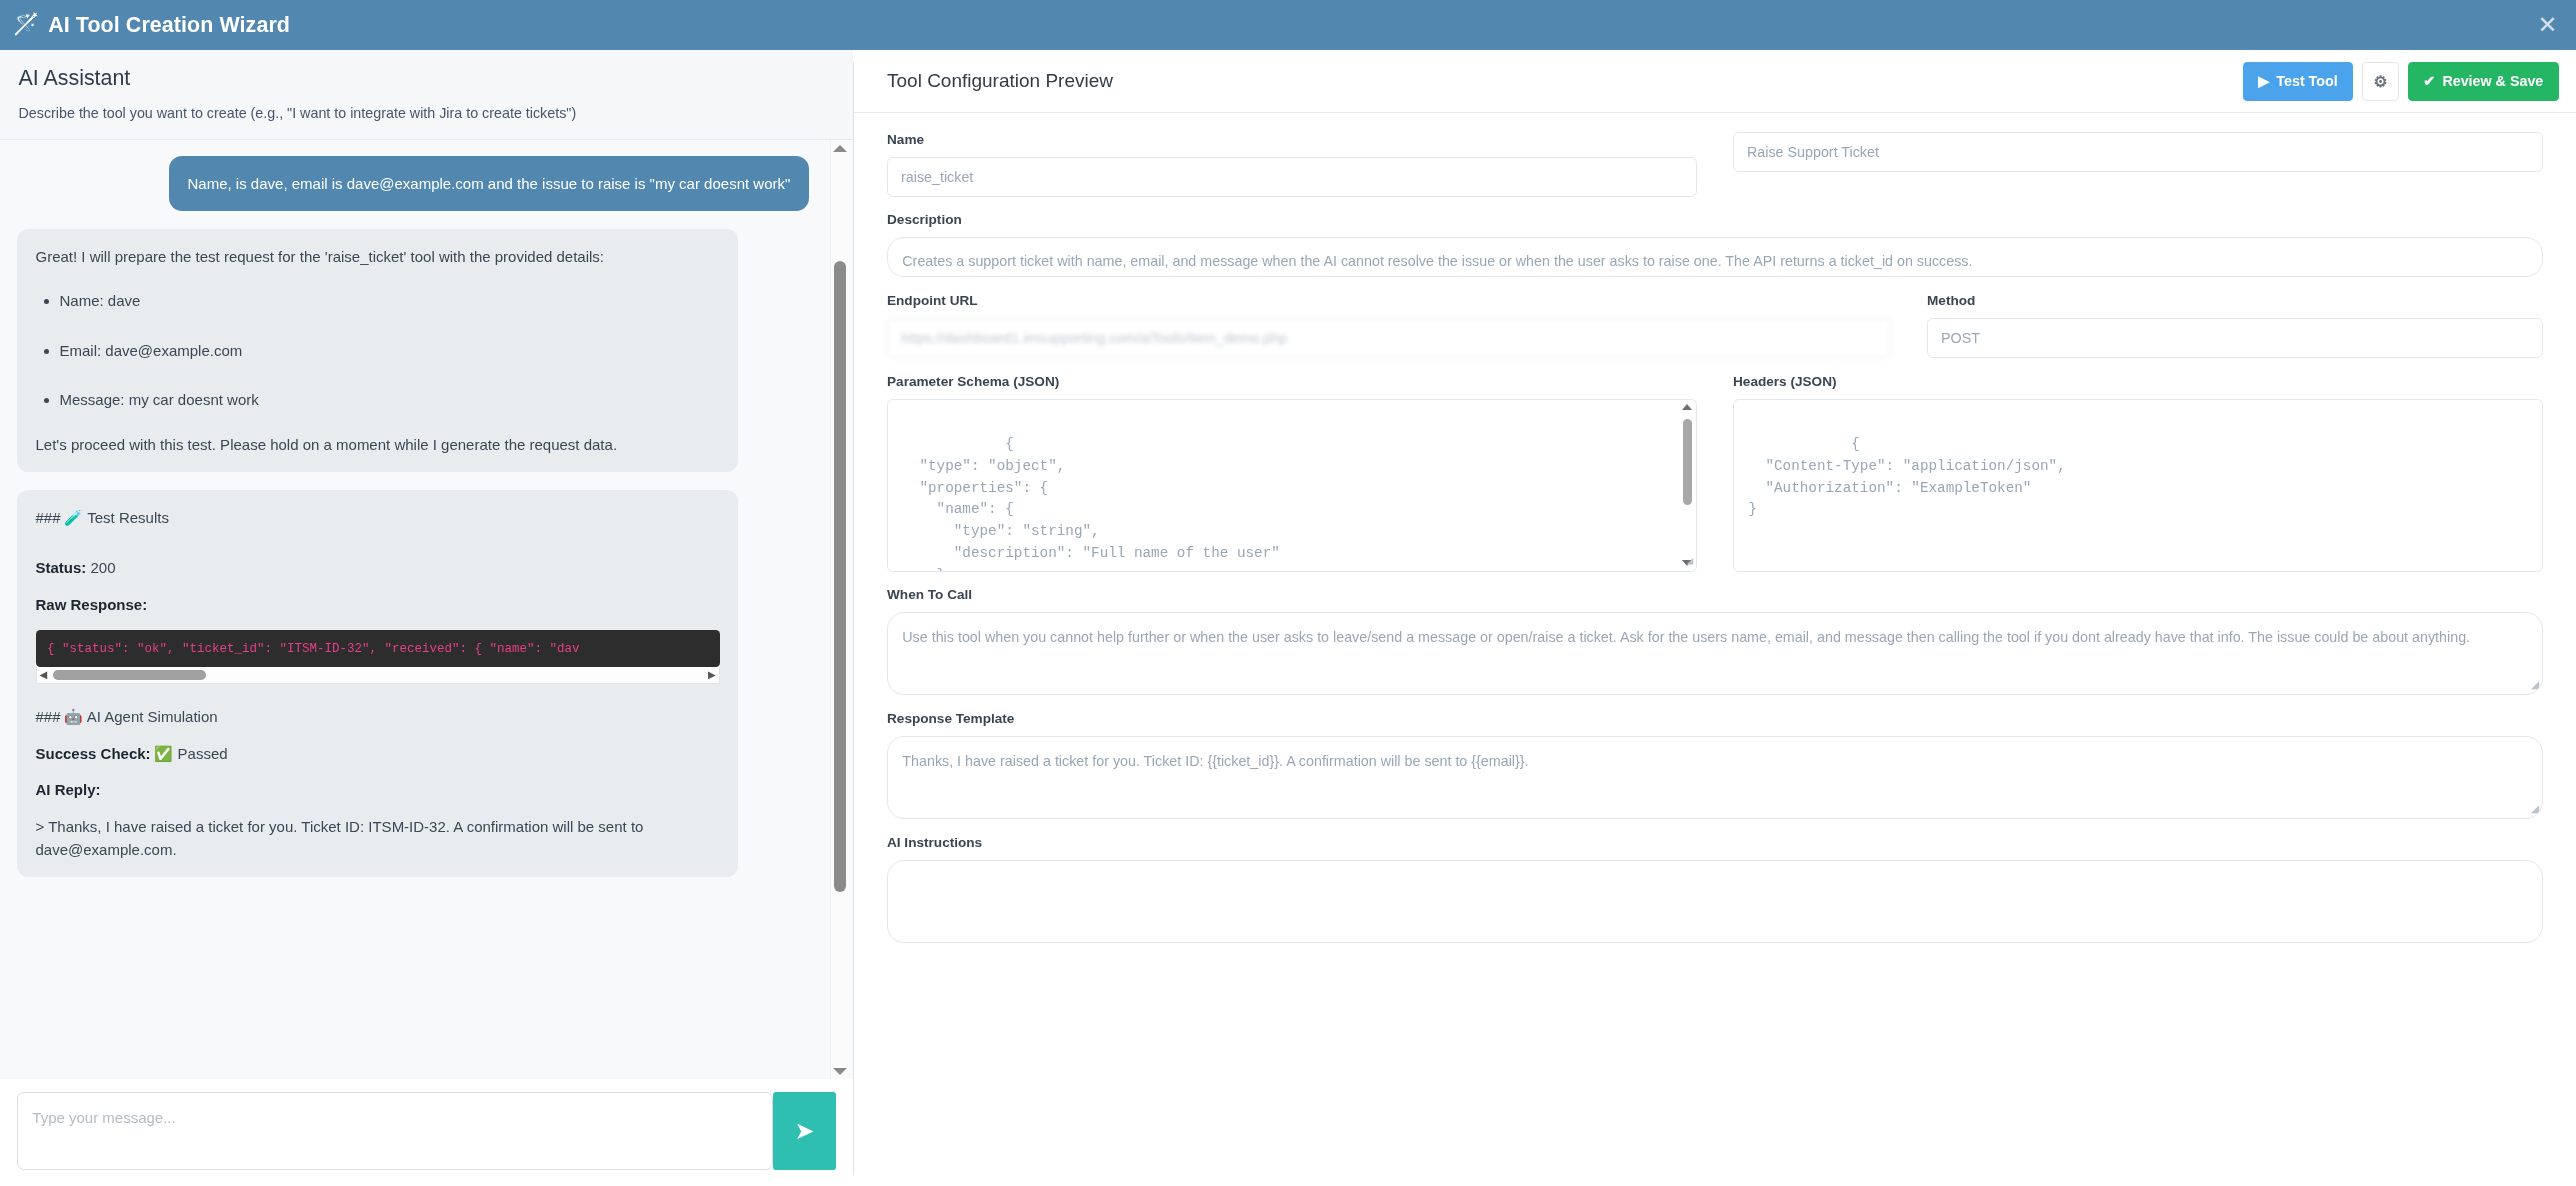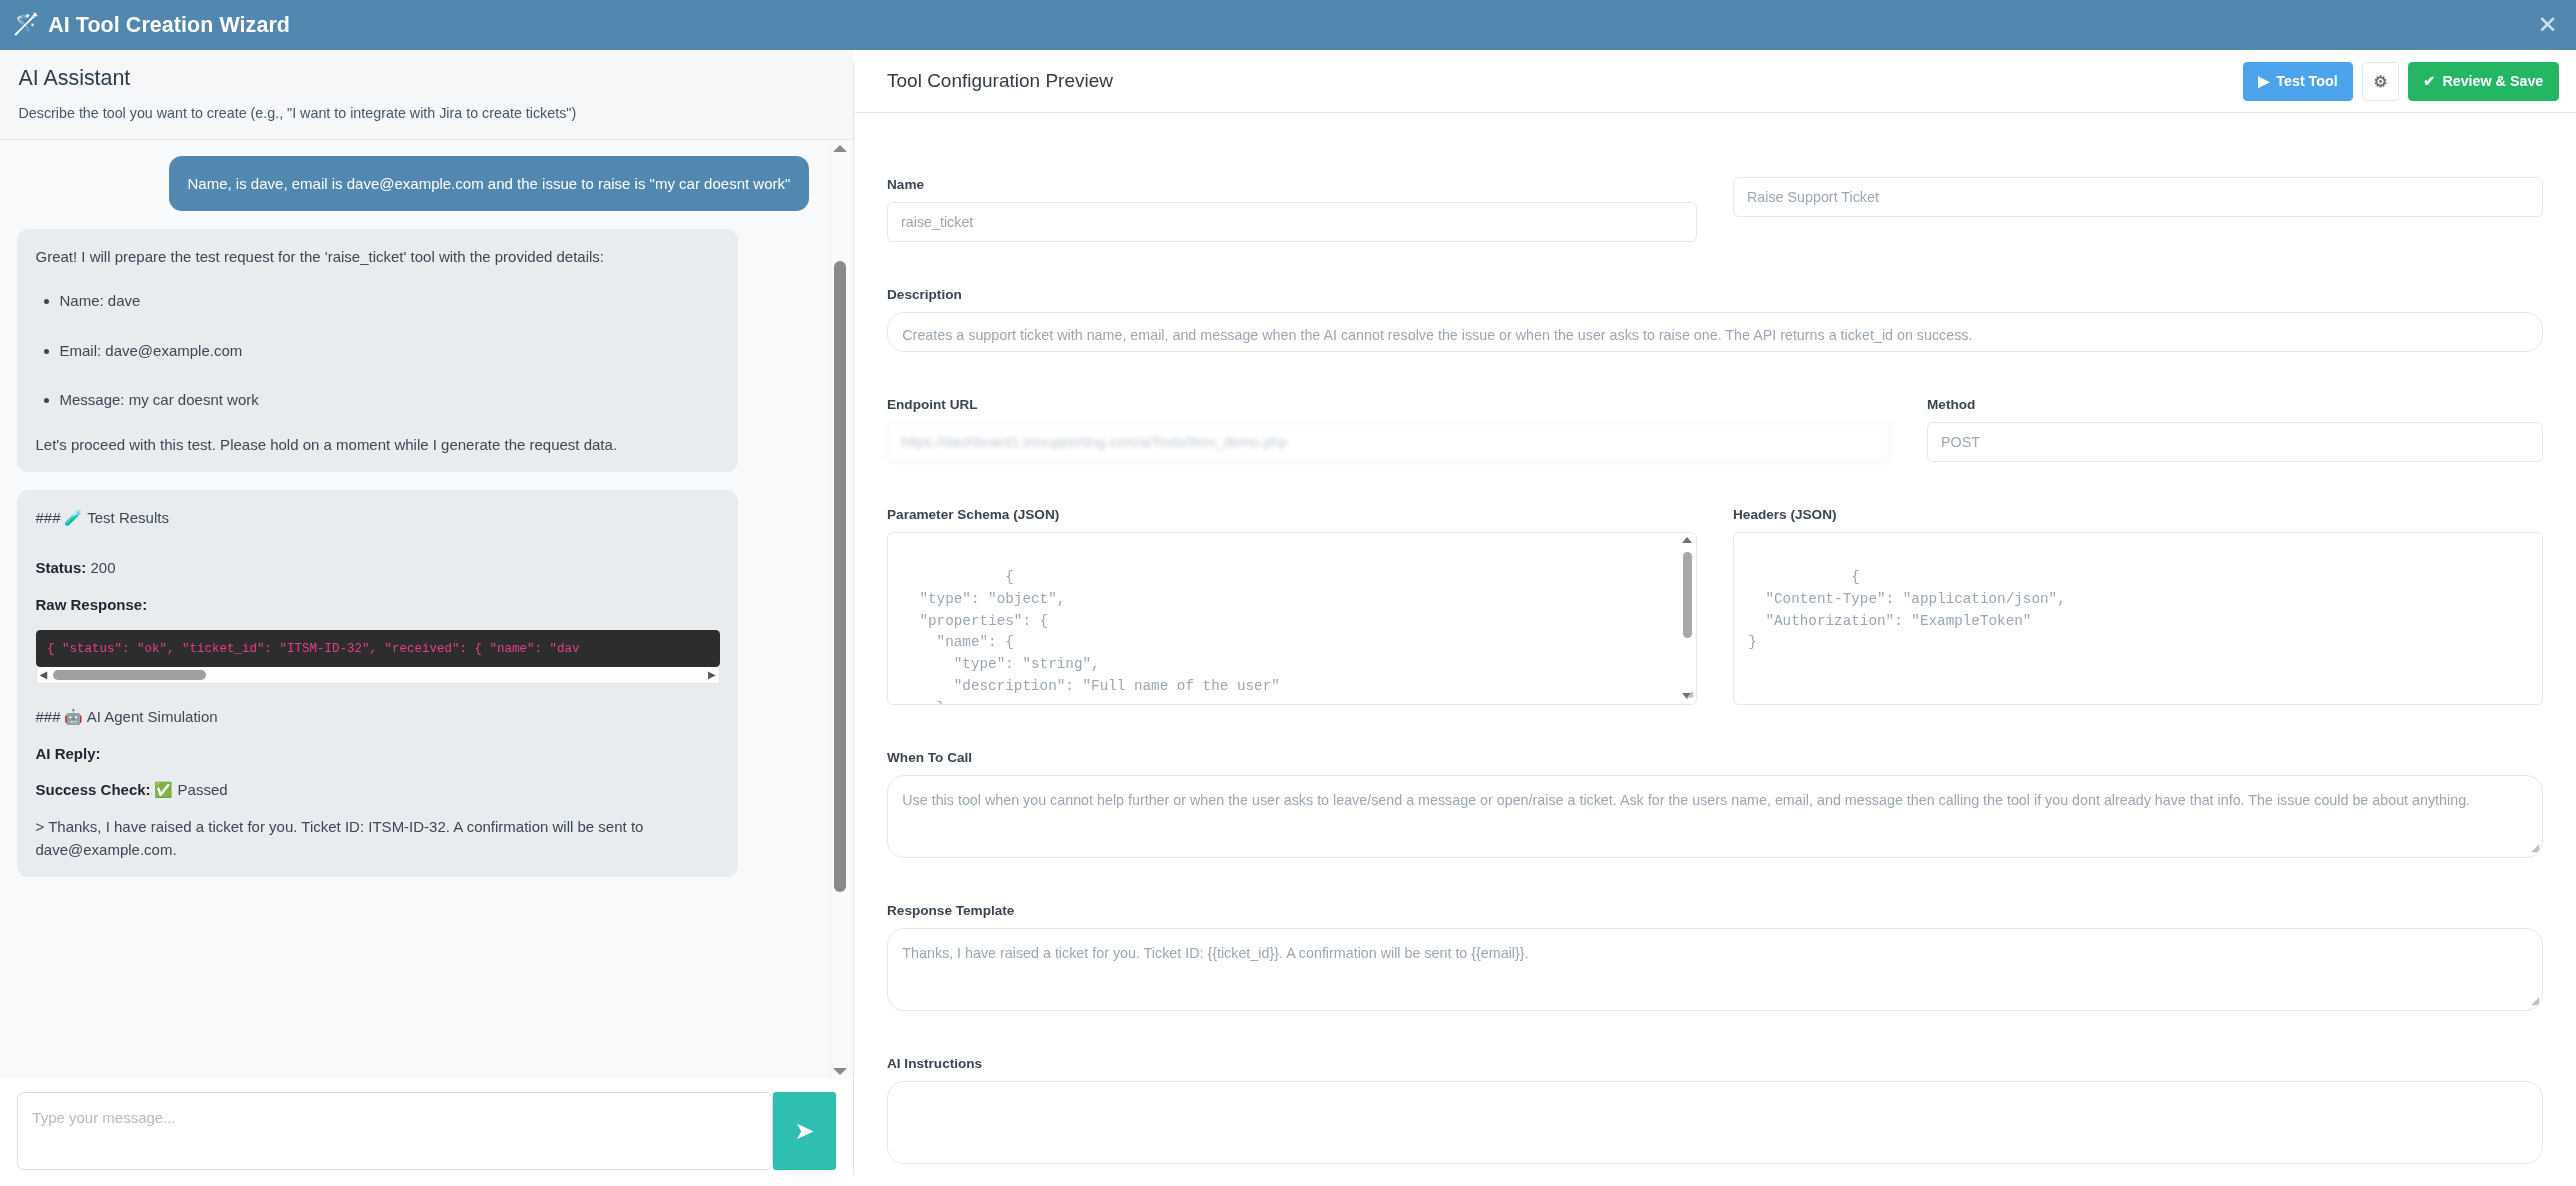--- a/index.html
+++ b/index.html
@@ -257,21 +257,21 @@
     margin: 0 8.6px;
     font-size: 15.7px;
   }
   .btn-save { background: #24b663; }
 
   .form-scroll {
     flex: 1;
     overflow: hidden;
     padding: 18.5px 33px 0 33px;
   }
-  .row { display: flex; gap: 36px; margin-bottom: 15.7px; margin-top: 45px; }
+  .row { display: flex; gap: 36px; margin-bottom: 15.7px; }
   .col { display: flex; flex-direction: column; }
   .fld-label {
     font-size: 13.6px;
     font-weight: 700;
     color: #3a4552;
     margin-bottom: 10px;
   }
   .inp {
     border: 0.7px solid #e3e7ec;
     border-radius: 5.7px;
@@ -377,25 +377,25 @@
         <div class="hscroll">
           <span class="arrow">◀</span>
           <span class="track">
               <span class="thumb"></span>
             </span>
           <span class="arrow">▶</span>
         </div>
 
         <div class="res-heading" style="margin-bottom:14.3px">### 🤖 AI Agent Simulation</div>
         <div class="res-line">
-          <b>AI Reply:</b>
-        </div>
-        <div class="res-line">
           <b>Success Check:</b>
           <span>✅ Passed</span>
+        </div>
+        <div class="res-line">
+          <b>AI Reply:</b>
         </div>
         <div class="res-line" style="margin-bottom:0">&gt; Thanks, I have raised a ticket for you. Ticket ID: ITSM-ID-32. A confirmation will be sent to dave@example.com.</div>
       </div>
 
       <div class="chat-scrollbar">
         <span class="sb-arrow-up"></span>
         <span class="sb-thumb"></span>
         <span class="sb-arrow-dn"></span>
       </div>
     </div>

